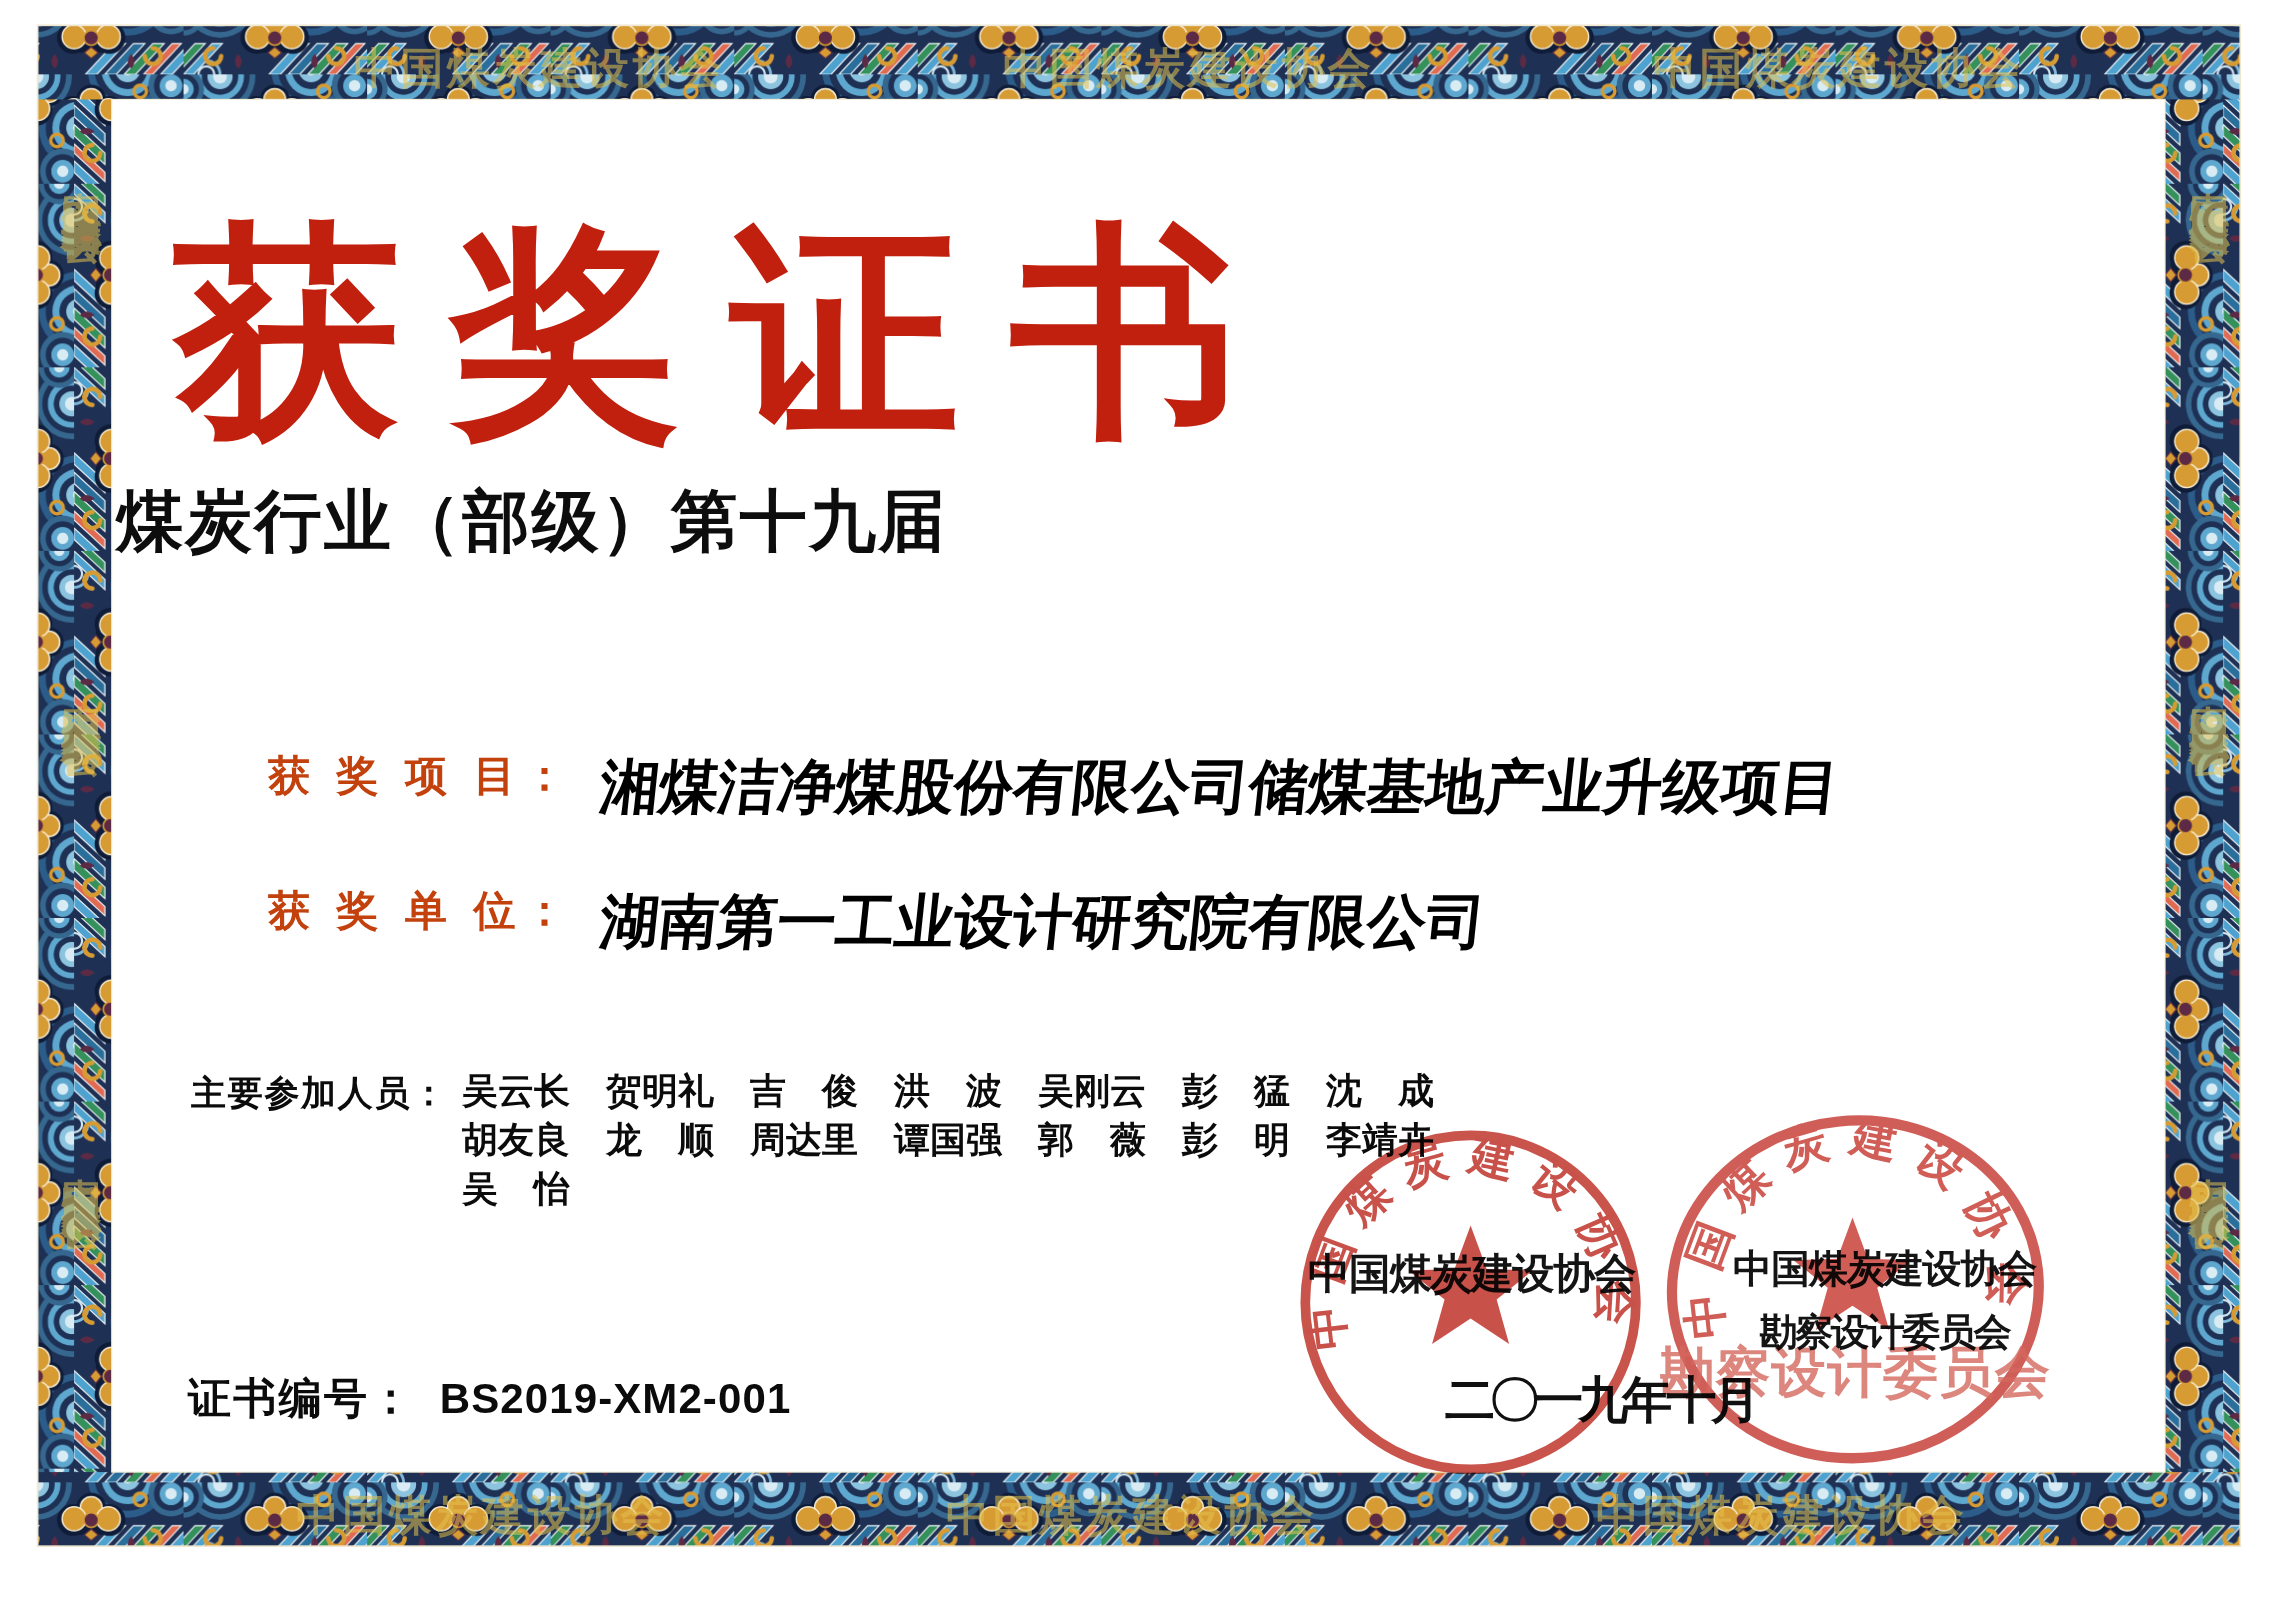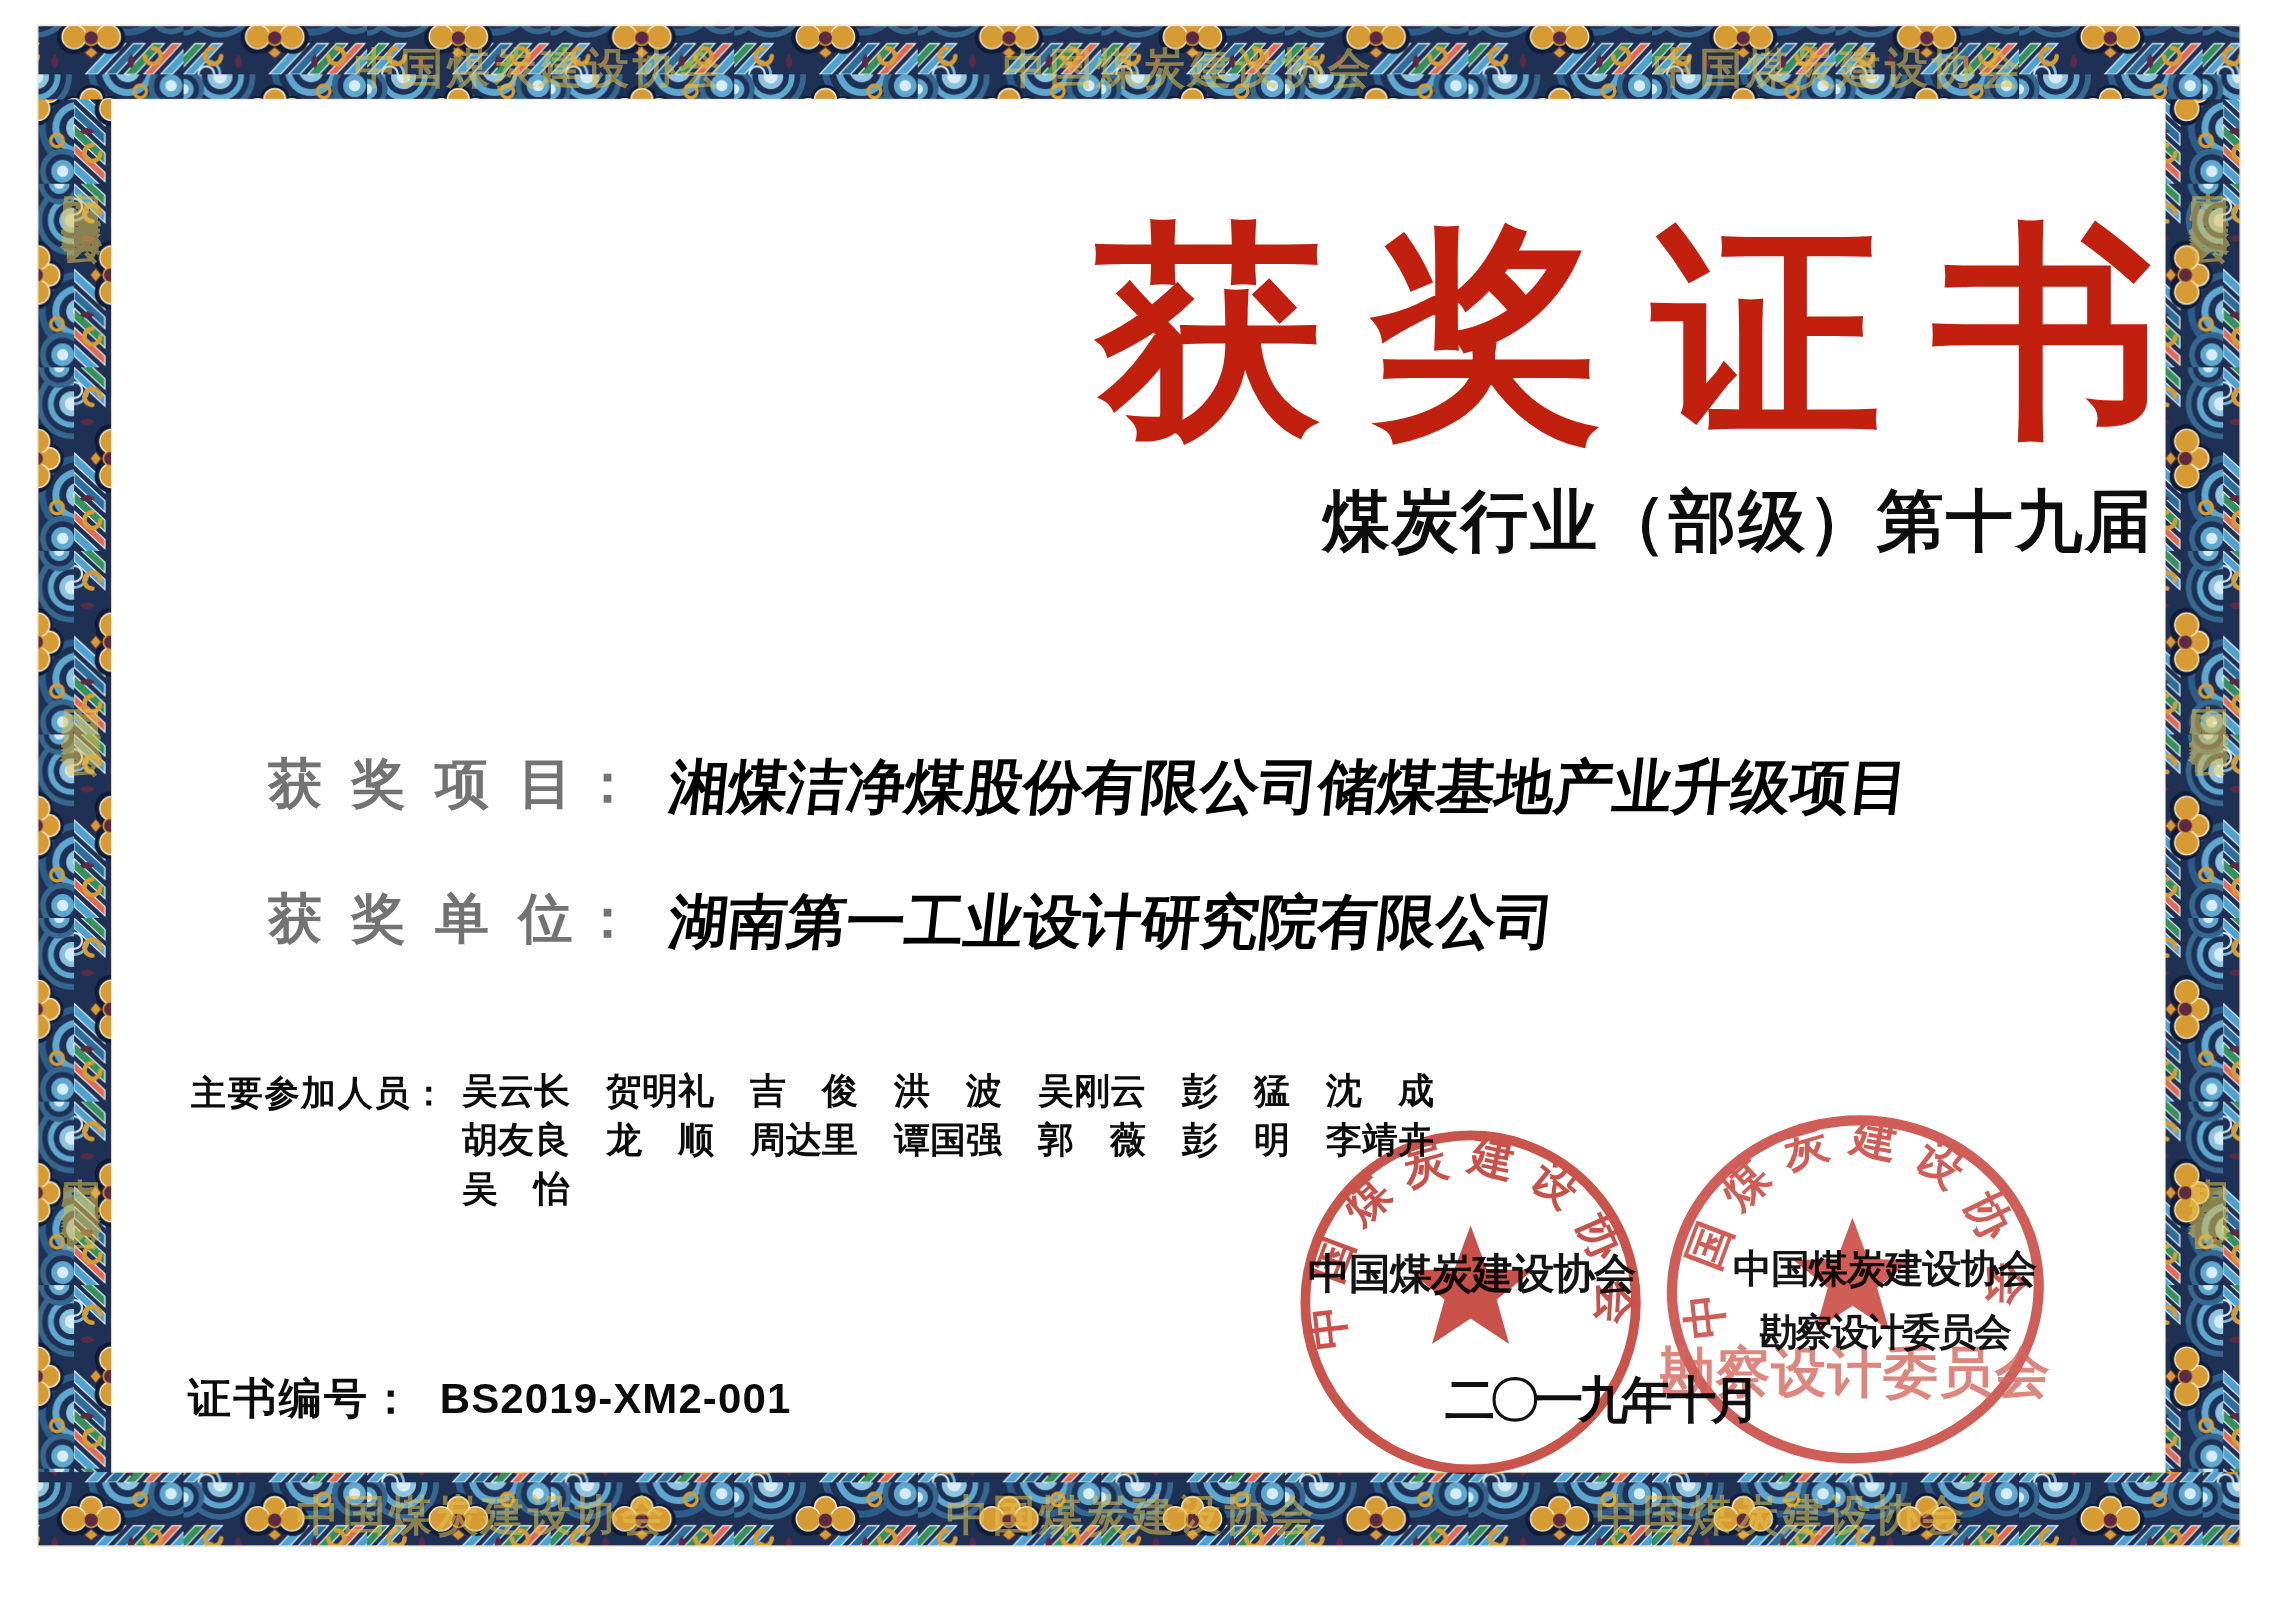--- a/index.html
+++ b/index.html
@@ -1,23 +1,23 @@
 <!DOCTYPE html>
 <html style="font-size:9px"><head>
 <meta charset="utf-8">
 <style>
   html,body{margin:0;padding:0;background:#ffffff;}
   .page{position:relative;width:2261px;height:1608px;background:#ffffff;overflow:hidden;
         font-family:"Liberation Serif","DejaVu Serif",serif;}
   .abs{position:absolute;white-space:nowrap;}
-  .centerband{position:absolute;left:100px;width:2054px;text-align:right;white-space:nowrap;}
+  .centerband{position:absolute;left:116px;width:2054px;text-align:left;white-space:nowrap;}
   .title{font-size:228px;line-height:1;font-weight:bold;letter-spacing:51px;padding-left:57px;}
   .subtitle{font-size:67px;line-height:1;font-weight:bold;color:#0d0d0d;padding-right:86px;letter-spacing:2.3px;}
   .award{font-size:87px;line-height:1;font-weight:bold;letter-spacing:35px;}
-  .fieldlabel{font-size:54px;font-weight:bold;color:#737373;letter-spacing:8px;display:inline-block;vertical-align:top;}
+  .fieldlabel{font-size:42px;font-weight:bold;color:#c2410c;letter-spacing:8px;display:inline-block;vertical-align:top;}
   .fieldvalue{font-size:59px;font-weight:bold;color:#000;display:inline-block;vertical-align:top;
               transform:skewX(-6deg);transform-origin:left bottom;}
   .plabel{font-size:35px;font-weight:bold;color:#0b0b0b;letter-spacing:1.7px;}
   .names-row{position:absolute;left:462px;display:flex;gap:36px;font-size:36px;font-weight:600;color:#0b0b0b;white-space:nowrap;}
   .certno-label{font-size:43px;font-weight:bold;color:#0b0b0b;letter-spacing:2.3px;}
   .certno-value{font-size:42px;font-weight:bold;color:#0b0b0b;font-family:"Liberation Sans","DejaVu Sans",sans-serif;letter-spacing:1.1px;}
   .sealblack{font-weight:bold;color:#141414;}
   .wm{position:absolute;color:#e3c24d;opacity:0.55;font-weight:bold;pointer-events:none;}
   .wm-h{font-size:43px;letter-spacing:3.4px;top:0;}
   .wm-v{font-size:40px;letter-spacing:4.6px;writing-mode:vertical-rl;text-orientation:upright;}

